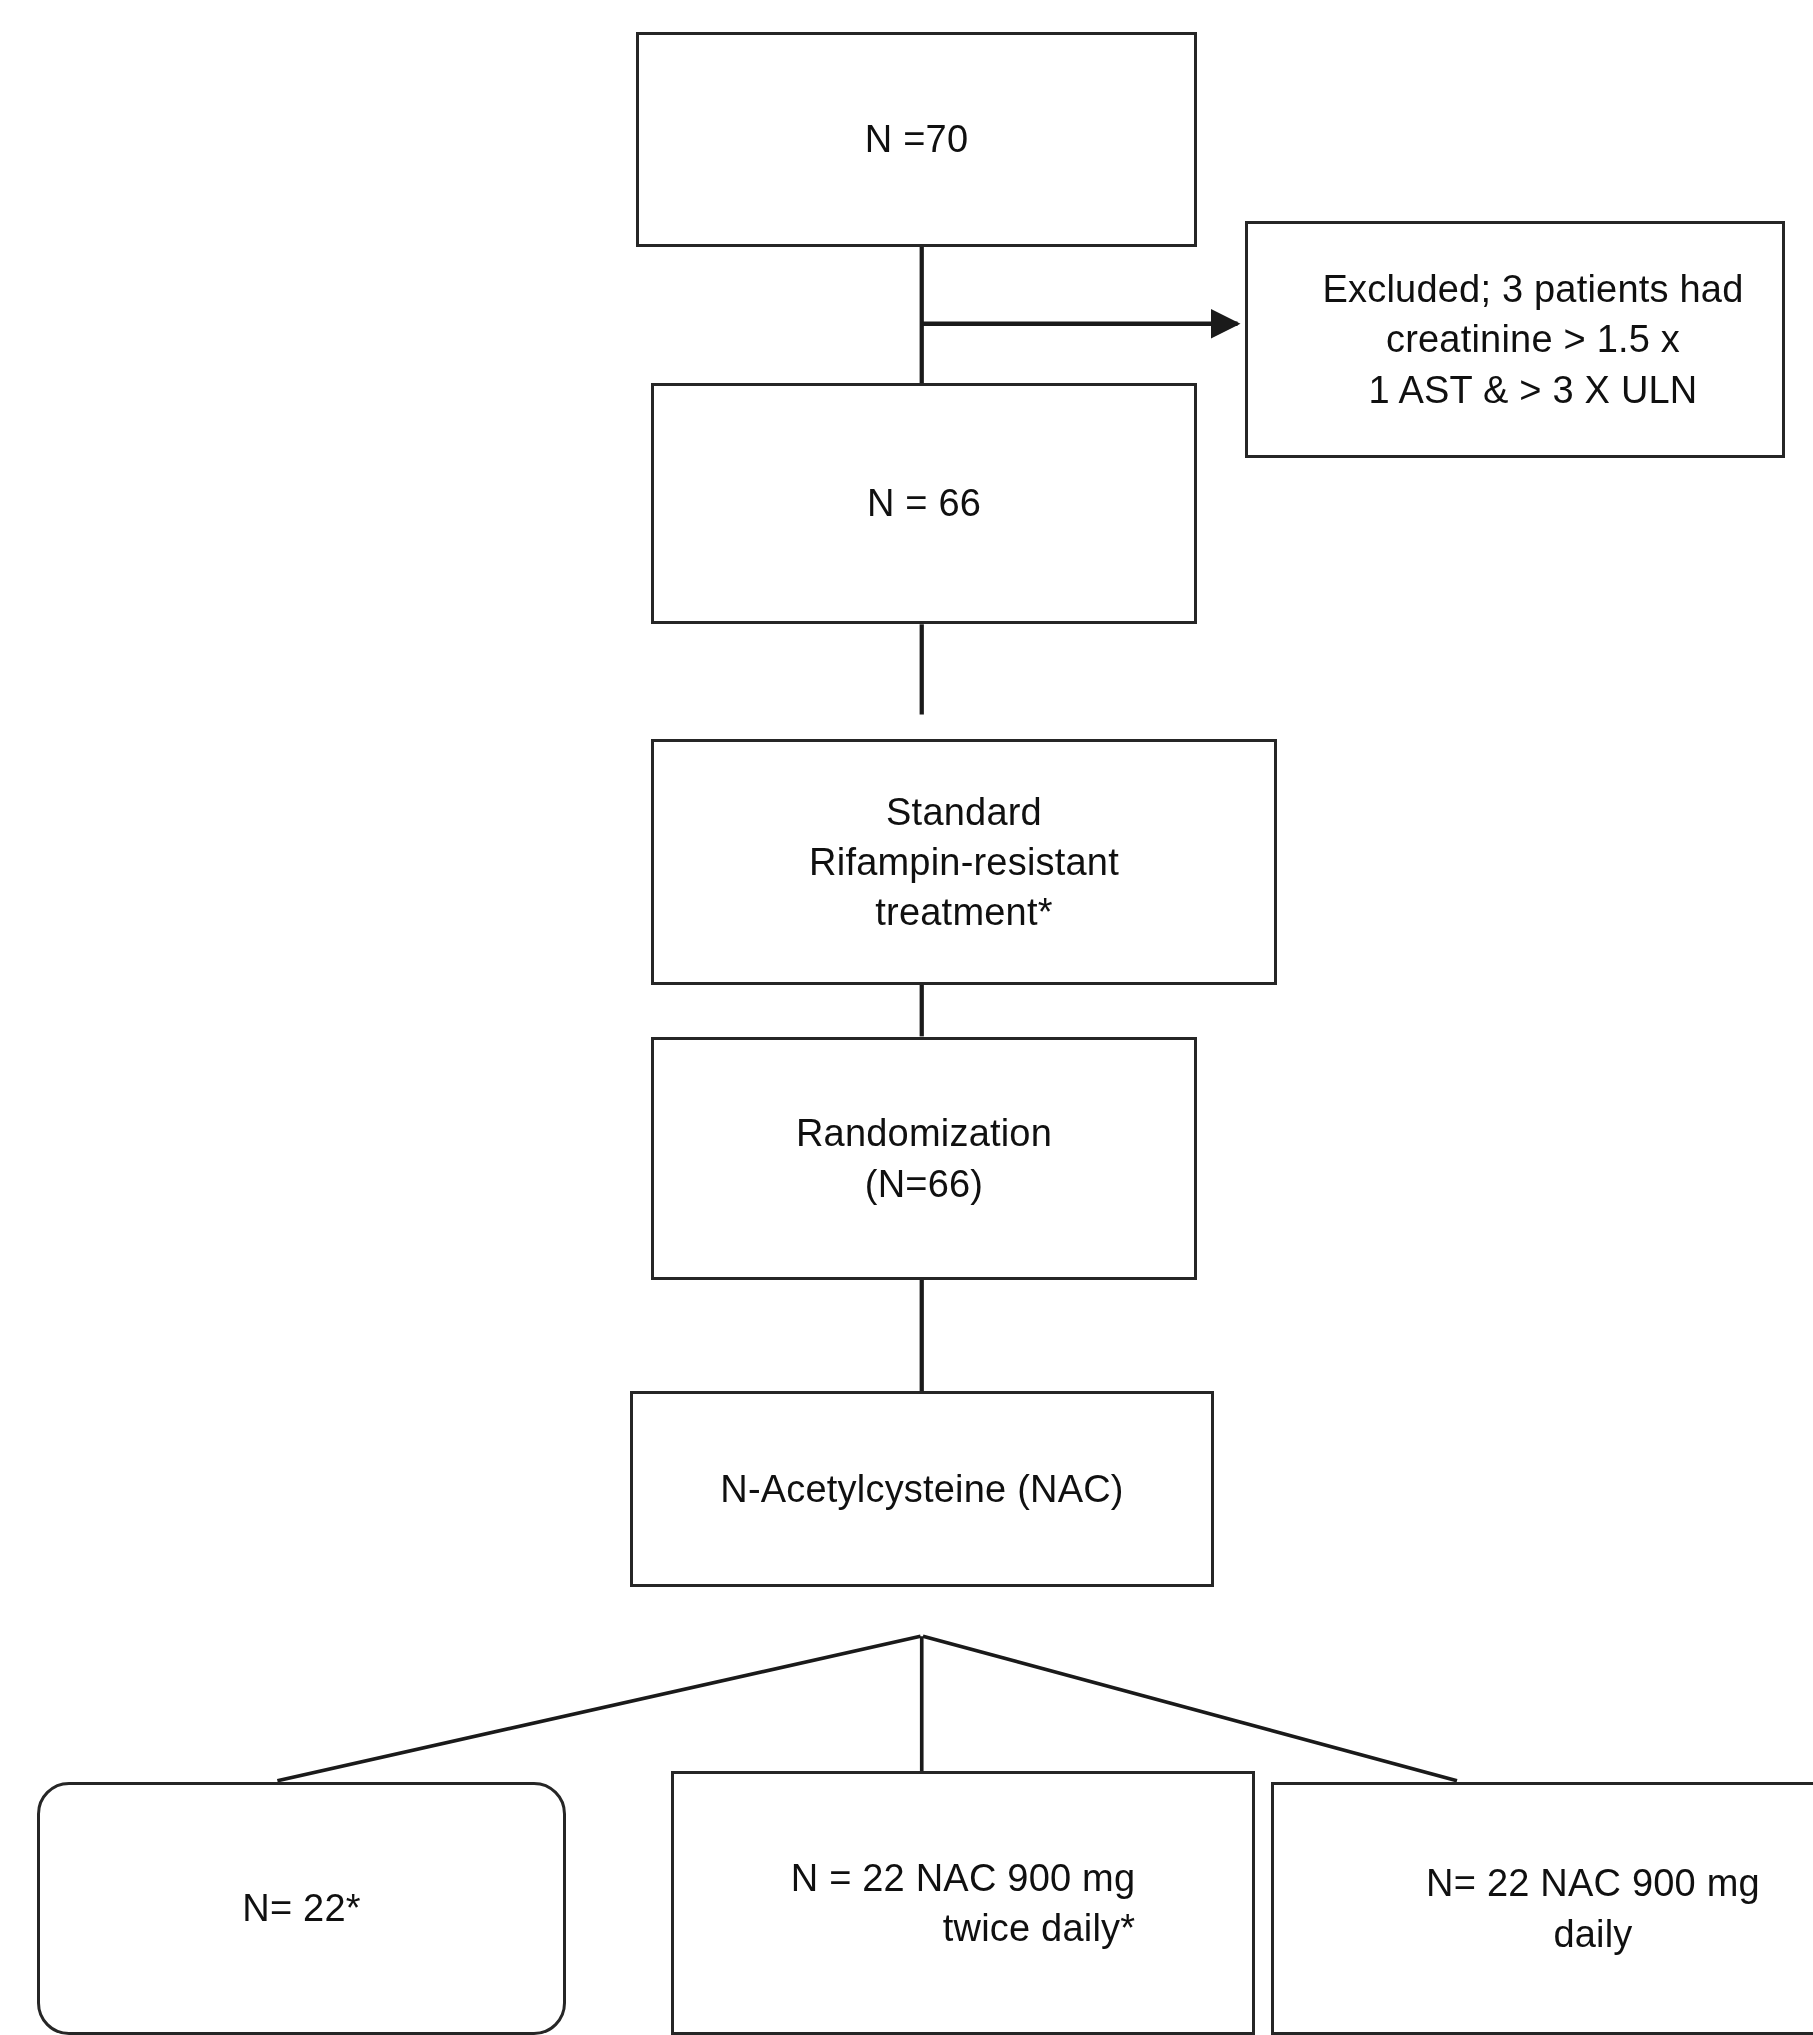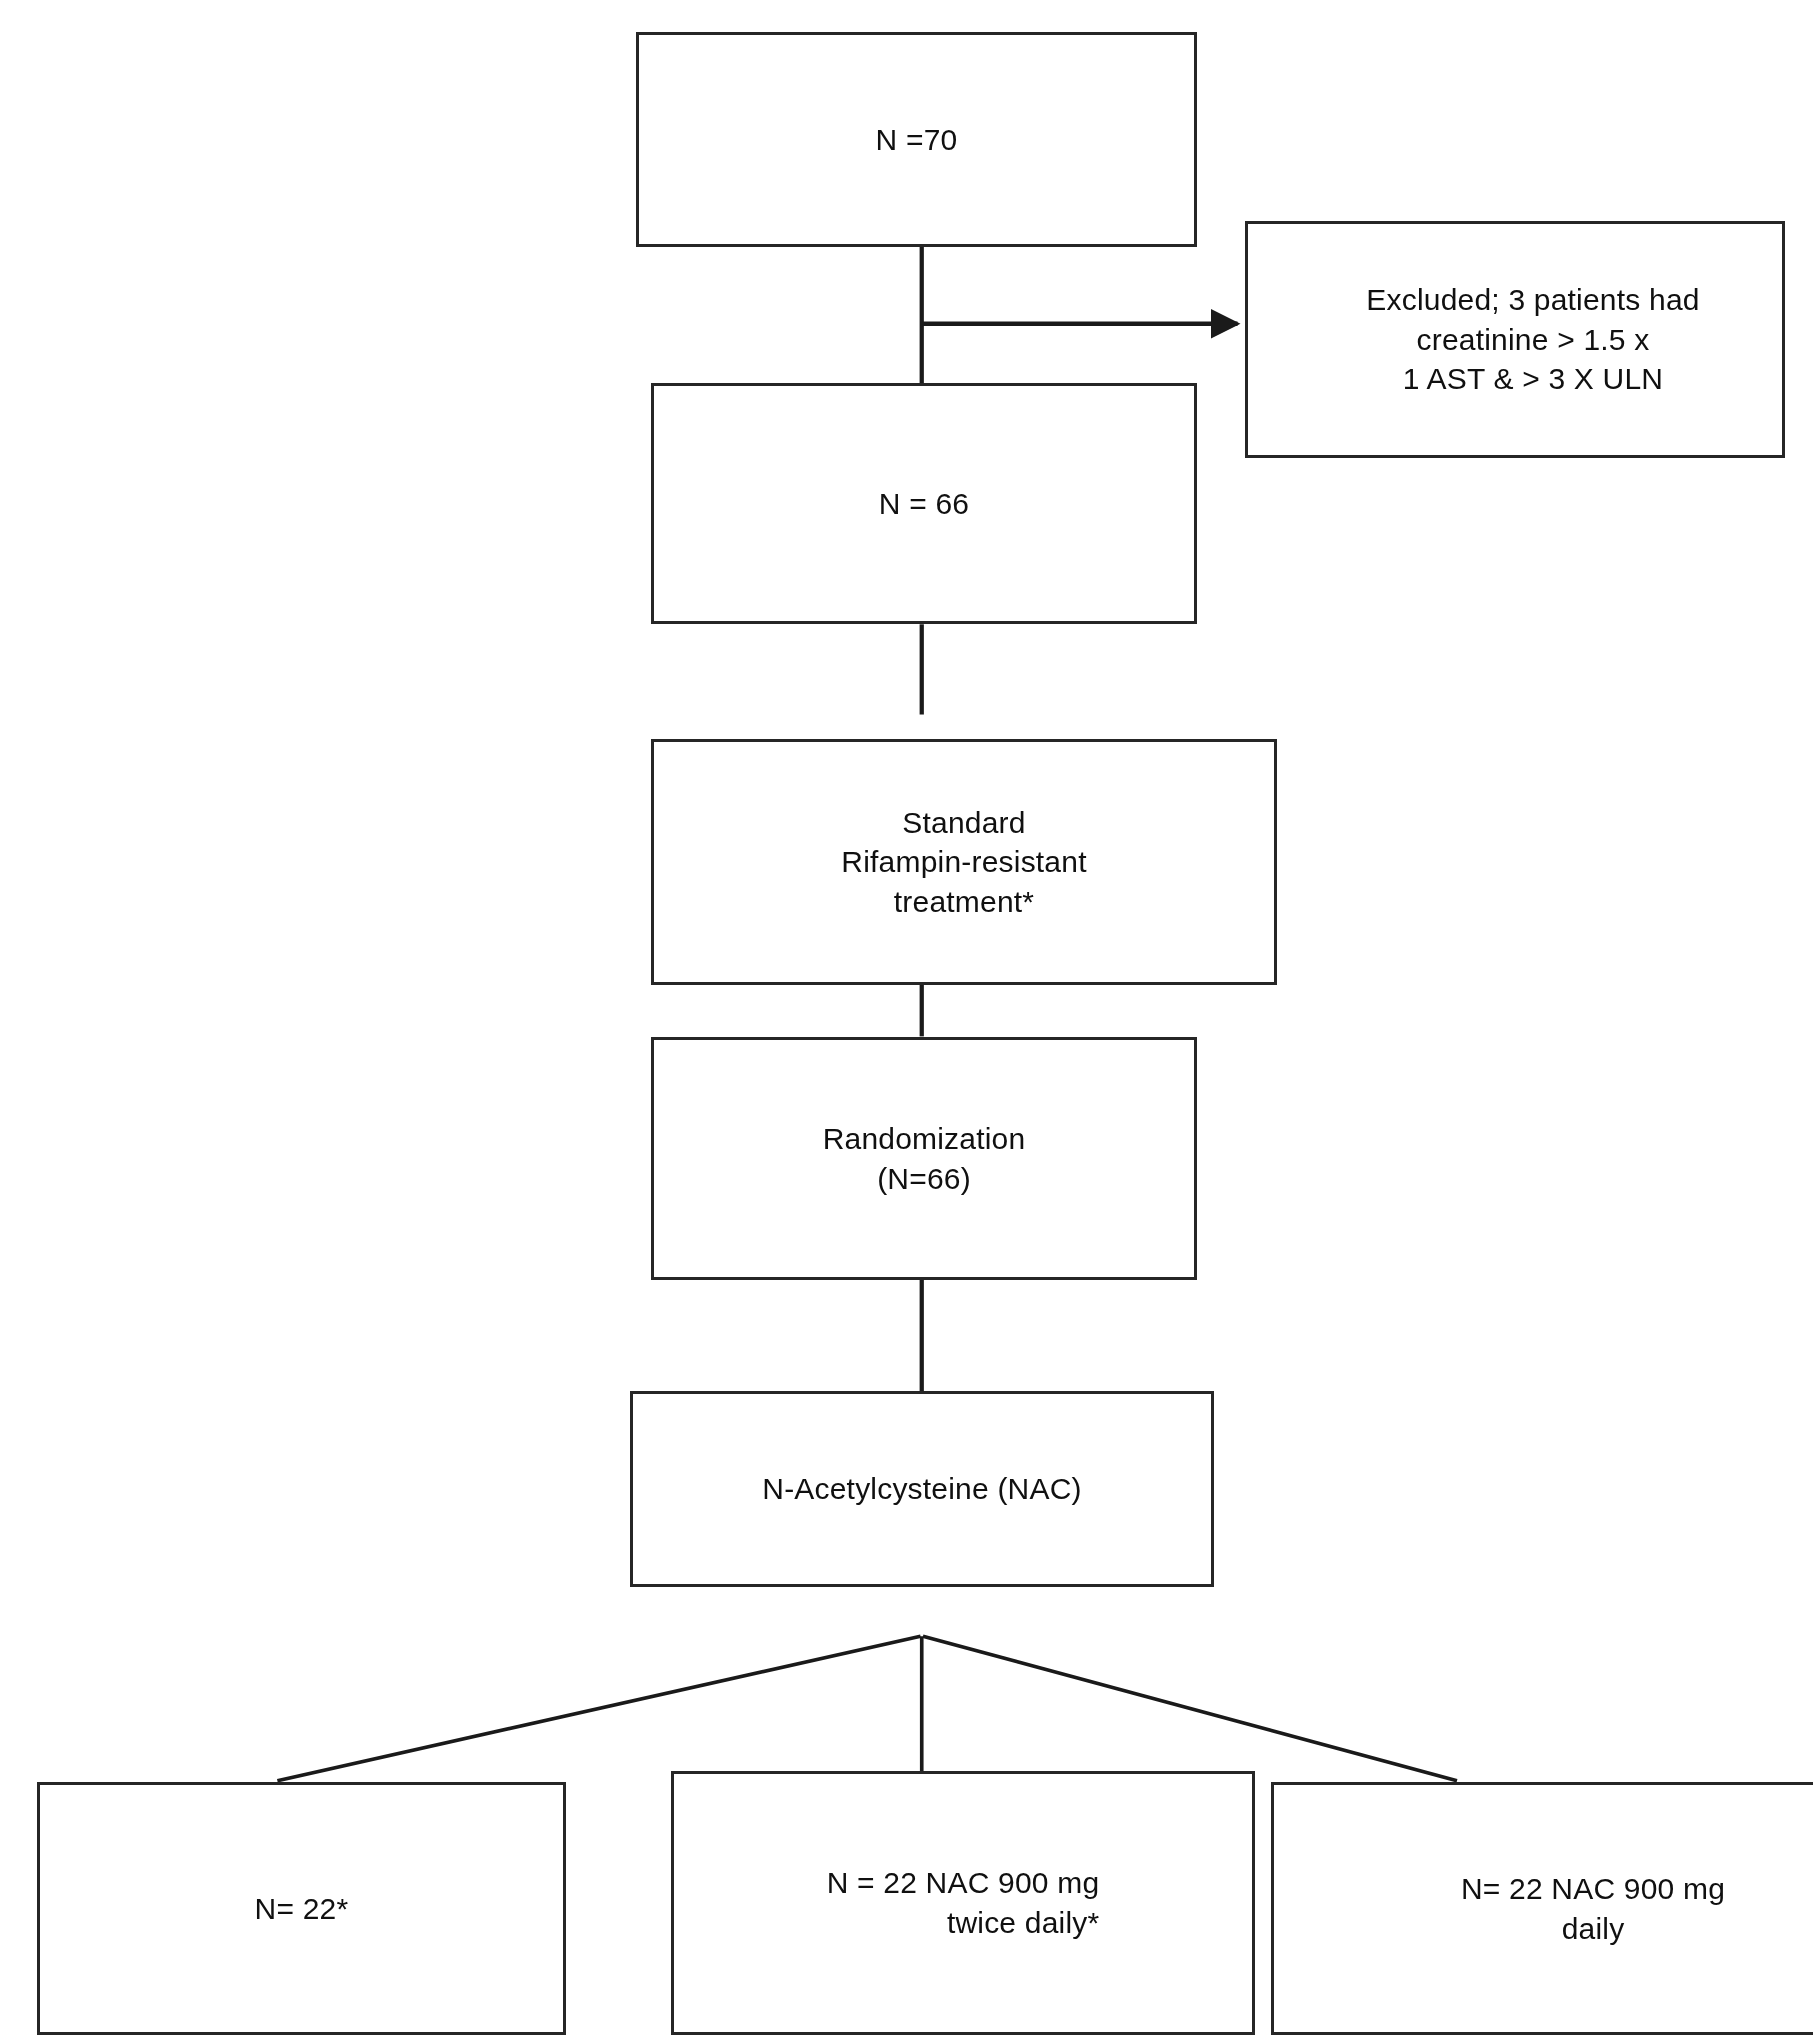--- a/index.html
+++ b/index.html
@@ -21,21 +21,21 @@
     box-sizing: border-box;
     background: #ffffff;
     border: 3px solid #262626;
     display: flex;
     align-items: center;
     justify-content: center;
     text-align: center;
     z-index: 2;
   }
   .node-text {
-    font-size: 30px;
+    font-size: 38px;
     line-height: 1.32;
     color: #101010;
     white-space: pre-line;
     padding: 0 16px;
     letter-spacing: 0.2px;
   }
   #edges {
     position: absolute;
     top: 0;
     left: 0;
@@ -44,21 +44,21 @@
     z-index: 1;
     pointer-events: none;
   }
   
   #node-enrolled      { left: 636px; top: 32px;   width: 561px;  height: 215px; }
   #node-excluded      { left: 1245px; top: 221px;  width: 540px;  height: 237px; padding-left: 36px; }
   #node-eligible      { left: 651px; top: 383px;  width: 546px;  height: 241px; }
   #node-standard      { left: 651px; top: 739px; width: 626px;  height: 246px; }
   #node-randomization { left: 651px; top: 1037px; width: 546px;  height: 243px; }
   #node-nac           { left: 630px; top: 1391px; width: 584px;  height: 196px; }
-  #node-arm-control   { left: 37px;   top: 1782px; width: 529px;  height: 253px; }
+  #node-arm-control   { left: 37px;   top: 1782px; width: 529px;  height: 253px; border-radius: 32px; }
   #node-arm-bid       { left: 671px; top: 1771px; width: 584px;  height: 264px; text-align: right; }
   #node-arm-qd        { left: 1271px; top: 1782px; width: 644px;  height: 253px; }
 </style>
 </head>
 <body>
 
 <div id="canvas">
 
   <svg id="edges" viewBox="0 0 2974 3338" width="1813" height="2035" xmlns="http://www.w3.org/2000/svg">
     <defs>

